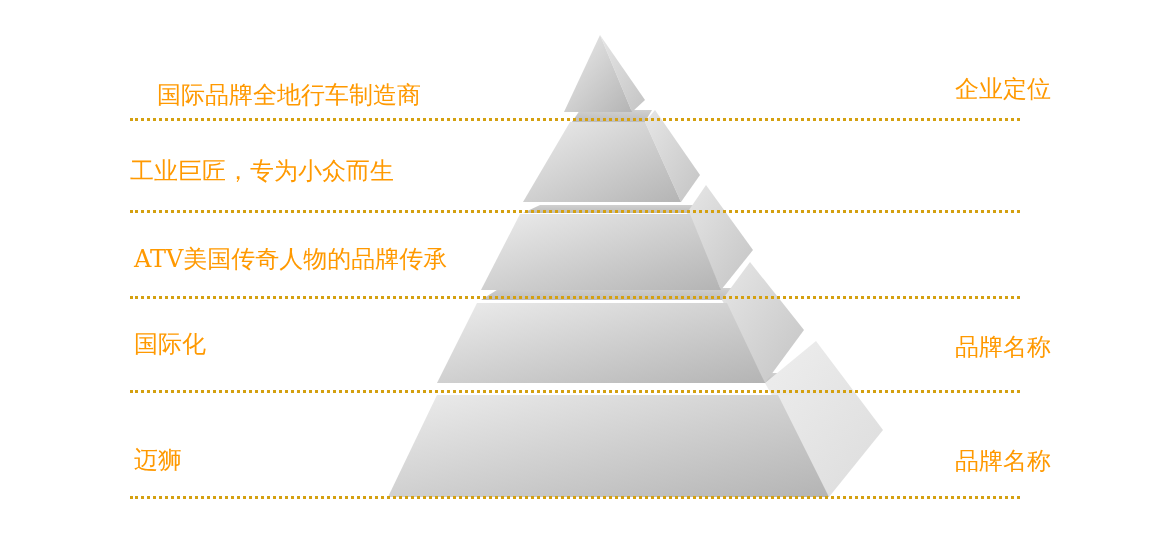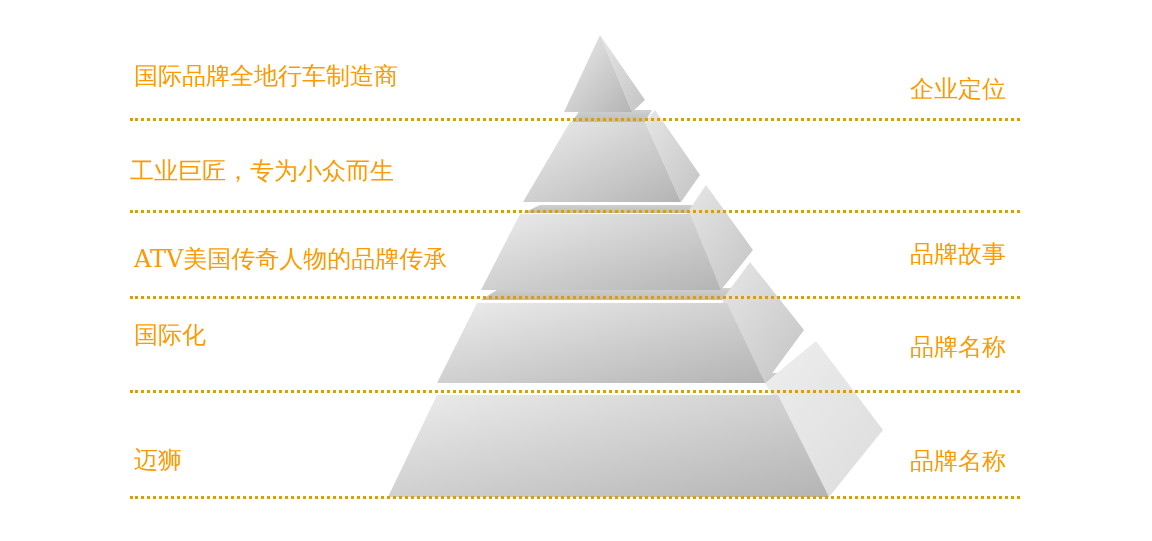--- a/index.html
+++ b/index.html
@@ -1,21 +1,21 @@
 <!DOCTYPE html>
 <html><head>
 <meta charset="utf-8">
 <style>
   html, body { margin: 0; padding: 0; background: #ffffff; }
   body { width: 1152px; height: 541px; position: relative; overflow: hidden;
          font-family: "DejaVu Serif", "Liberation Serif", serif; }
   .canvas { position: absolute; left: 0; top: 0; width: 1152px; height: 541px; }
   .label { position: absolute; color: #ff9900; font-size: 24px; line-height: 30px; white-space: nowrap; letter-spacing: 0px; }
   .left { left: 134px; }
-  .right { left: 910px; }
+  .right { left: 955px; }
   .dots { position: absolute; left: 130px; width: 890px; height: 0; border-top: 3px dotted #d4a010; }
   svg { position: absolute; left: 0; top: 0; }
 </style>
 </head>
 <body>
 
 <div class="canvas">
 
   <svg width="1152" height="541" viewBox="0 0 1152 541">
     <defs>
@@ -66,23 +66,22 @@
       <polygon points="600,35 632,112 564,112" fill="url(#front)"></polygon>
     </g>
   </svg>
 
   <div class="dots" style="top:118px;"></div>
   <div class="dots" style="top:210px;"></div>
   <div class="dots" style="top:296px;"></div>
   <div class="dots" style="top:390px;"></div>
   <div class="dots" style="top:496px;"></div>
 
-  <div class="label left" style="top:61px;">国际品牌全地行车制造商</div>
+  <div class="label left" style="top:80px;margin-left:23px;">国际品牌全地行车制造商</div>
   <div class="label left" style="top:156px; left:130px;">工业巨匠，专为小众而生</div>
   <div class="label left" style="top:244px;">ATV美国传奇人物的品牌传承</div>
-  <div class="label left" style="top:320px;">国际化</div>
+  <div class="label left" style="top:329px;">国际化</div>
   <div class="label left" style="top:437px;margin-top:8px;">迈狮</div>
 
   <div class="label right" style="top:74px;">企业定位</div>
-  <div class="label right" style="top:239px;">品牌故事</div>
   <div class="label right" style="top:332px;">品牌名称</div>
   <div class="label right" style="top:446px;font-family:Liberation Serif, serif;">品牌名称</div>
 </div>
 
 </body></html>

